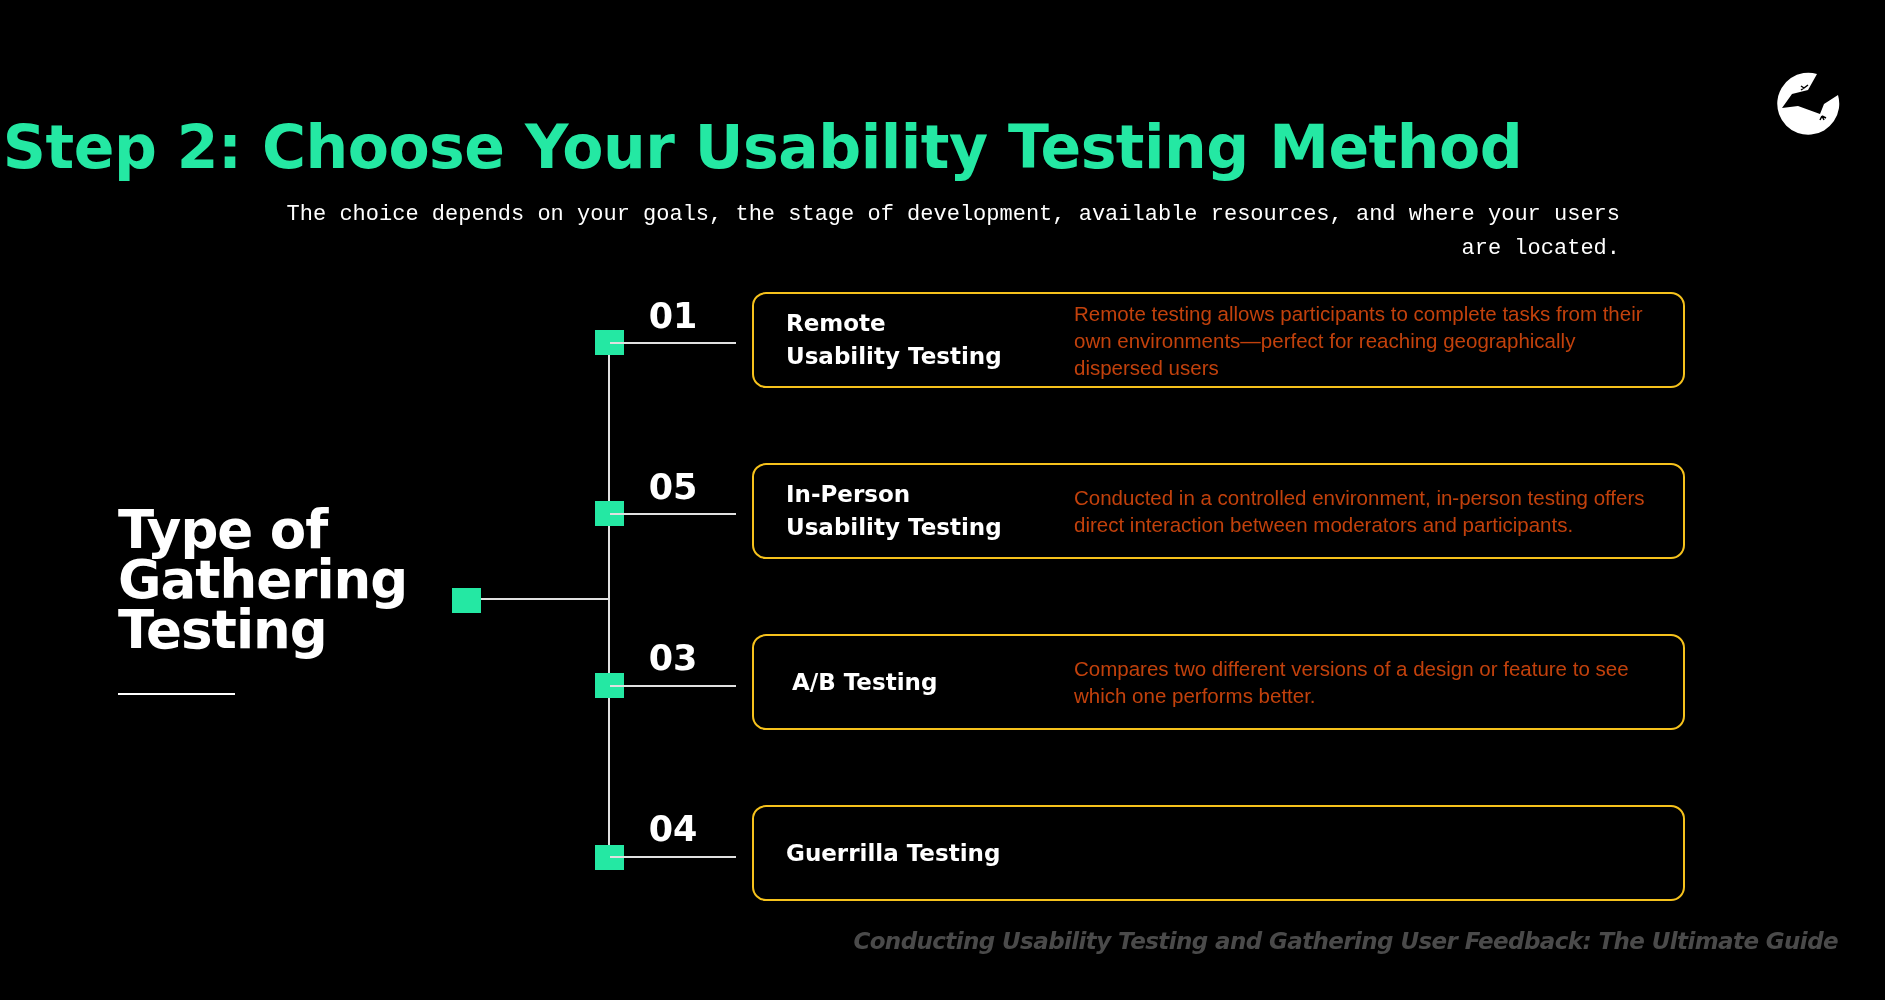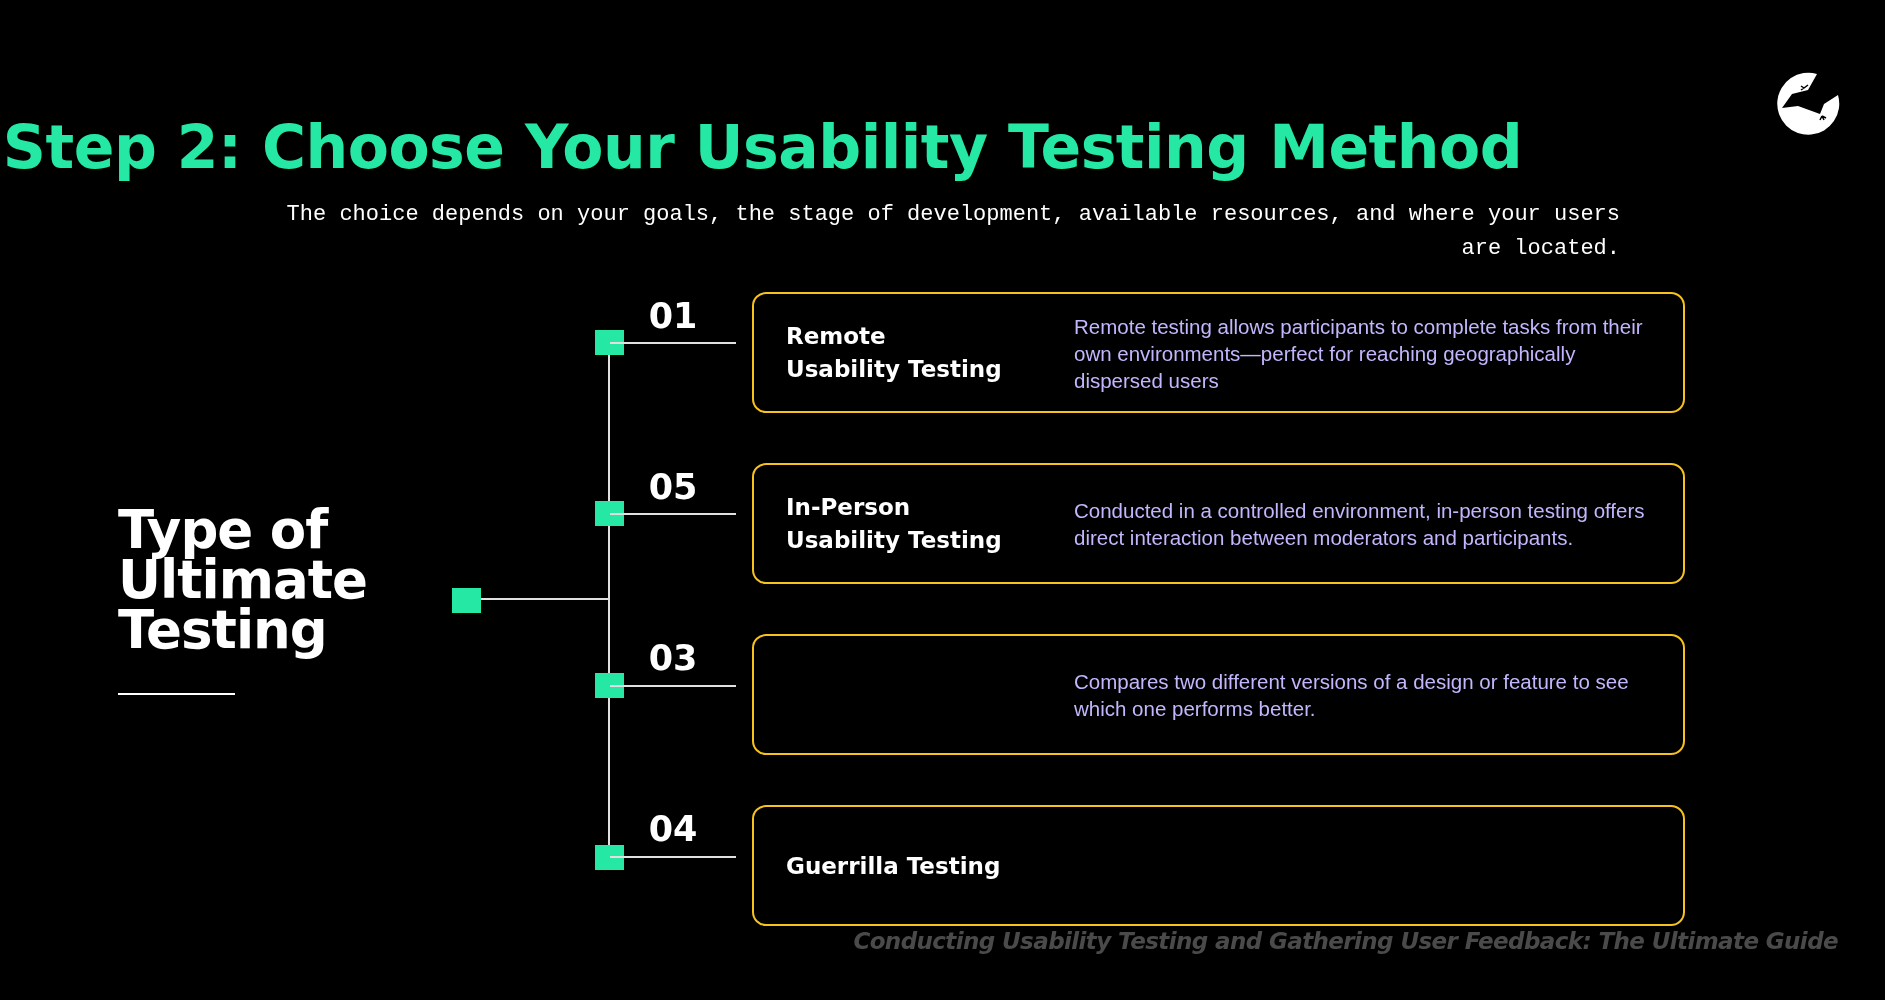--- a/index.html
+++ b/index.html
@@ -27,31 +27,31 @@
     .root-node { position: absolute; left: 452px; top: 588px; width: 29px; height: 25px; background: #24e8a3; }
     .root-connector { position: absolute; left: 481px; top: 598px; width: 128px; height: 2px; background: #e0e0e0; }
     .spine { position: absolute; left: 608px; top: 342px; width: 2px; height: 516px; background: #e0e0e0; }
     .node { position: absolute; width: 29px; height: 25px; background: #24e8a3; }
     .branch { position: absolute; height: 2px; width: 126px; background: #e0e0e0; }
     .num {
       position: absolute; font-weight: bold; font-size: 35px; color: #ffffff;
       font-family: "DejaVu Sans", sans-serif; width: 80px; text-align: center;
     }
     .card {
-      position: absolute; left: 752px; width: 933px; height: 121px;
+      position: absolute; left: 752px; width: 933px; height: 96px;
       border: 2.5px solid #f6c21c; border-radius: 14px; box-sizing: border-box;
     }
     .card-title {
       position: absolute; left: 32px; top: 50%; transform: translateY(-50%);
       font-weight: bold; font-size: 23px; line-height: 33px; color: #ffffff;
       font-family: "DejaVu Sans", sans-serif; width: 260px;
     }
     .card-desc {
       position: absolute; left: 320px; top: 50%; transform: translateY(-50%);
-      font-size: 20.5px; line-height: 27px; color: #c4b5fd; width: 590px;
+      font-size: 20.5px; line-height: 27px; color: #c2410c; width: 590px;
       font-family: "Liberation Sans", sans-serif;
     }
     .footer {
       position: absolute; right: 47px; top: 928px; font-weight: bold; font-size: 23px;
       color: #4a4a4a; font-family: "DejaVu Sans", sans-serif; letter-spacing: -0.6px; font-style: italic;
     }
   </style>
 </head>
 <body>
 
@@ -61,21 +61,21 @@
     <path d="M30 18 l4 -3 M30 18 l-3 -2 M30 18 l-3 2" stroke="#000" stroke-width="1.5"></path>
     <path d="M48 46 l2 4 M48 46 l-2 4 M48 46 l4 2" stroke="#000" stroke-width="1.5"></path>
   </svg>
 </div>
 
 <div class="title">Step 2: Choose Your Usability Testing Method</div>
 <div class="subtitle">The choice depends on your goals, the stage of development, available resources, and where your users are located.</div>
 
 <div class="left-title">
   <div>Type of</div>
-  <div>Ultimate</div>
+  <div>Gathering</div>
   <div>Testing</div>
 </div>
 <div class="left-underline"></div>
 
 <div class="root-node"></div>
 <div class="root-connector"></div>
 <div class="spine"></div>
 
 <div class="node" style="left:595px; top:330px;"></div>
 <div class="branch" style="left:610px; top:342px;"></div>
@@ -96,20 +96,23 @@
     <div>In-Person</div>
     <div>Usability Testing</div>
   </div>
   <div class="card-desc">Conducted in a controlled environment, in-person testing offers direct interaction between moderators and participants.</div>
 </div>
 
 <div class="node" style="left:595px; top:673px;"></div>
 <div class="branch" style="left:610px; top:685px;"></div>
 <div class="num" style="left:633px; top:638px;">03</div>
 <div class="card" style="top:634px;">
+  <div class="card-title" style="left:38px;">
+    <div>A/B Testing</div>
+  </div>
   <div class="card-desc">Compares two different versions of a design or feature to see which one performs better.</div>
 </div>
 
 <div class="node" style="left:595px; top:845px;"></div>
 <div class="branch" style="left:610px; top:856px;"></div>
 <div class="num" style="left:633px; top:809px;">04</div>
 <div class="card" style="top:805px;">
   <div class="card-title">
     <div>Guerrilla Testing</div>
   </div>

